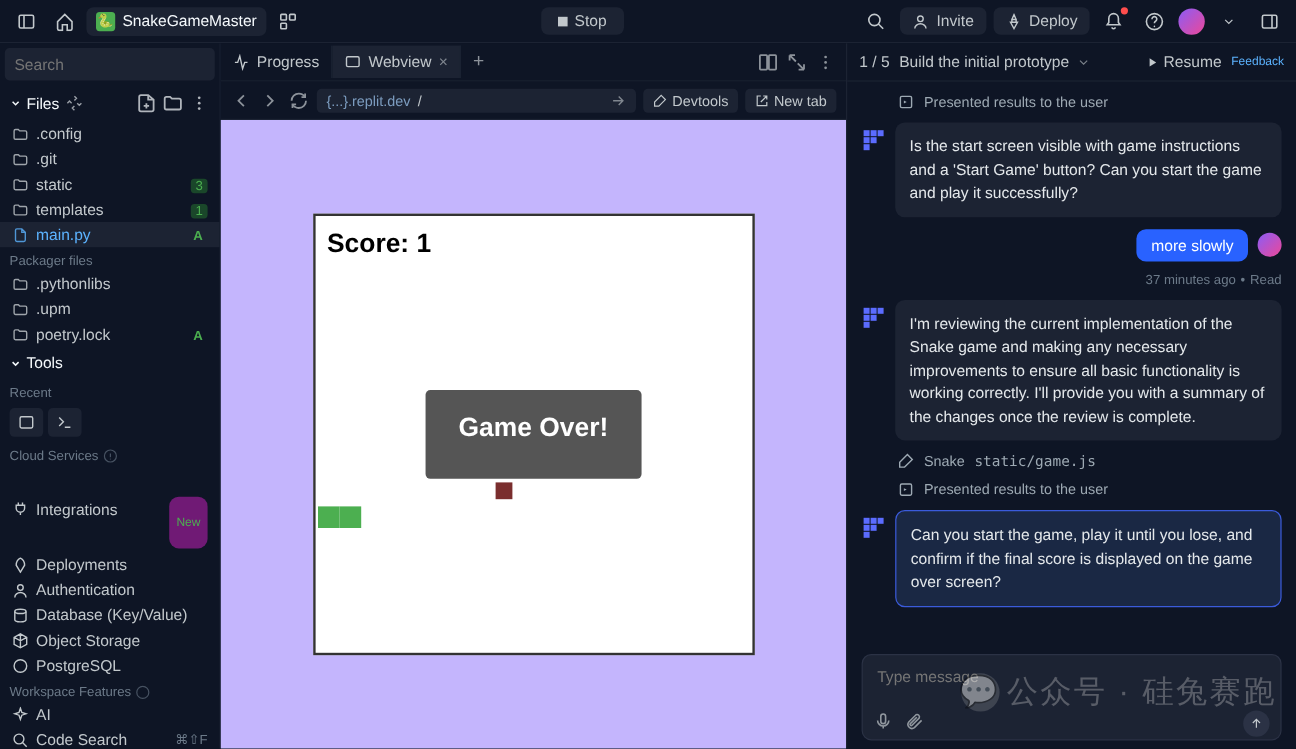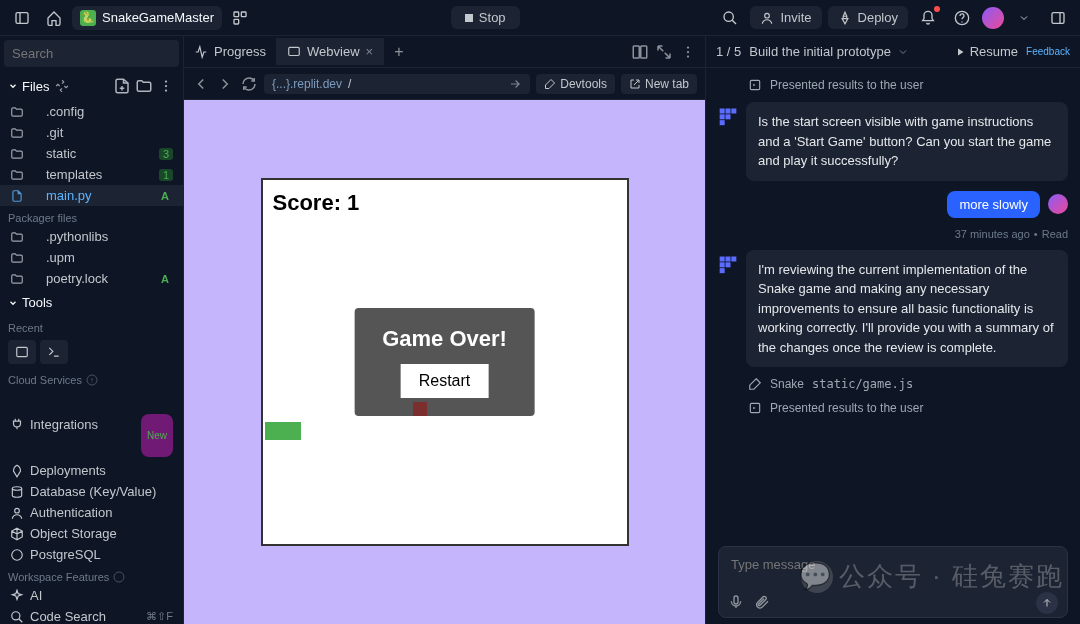--- a/index.html
+++ b/index.html
@@ -17,21 +17,21 @@
     .notif-dot { position: relative; }
     .notif-dot::after { content:''; position:absolute; top:2px; right:2px; width:6px; height:6px; background:#ff4d4d; border-radius:50%; }
     
     .main { flex: 1; display: flex; overflow: hidden; }
     
     .sidebar { width: 184px; background: #0e1525; display: flex; flex-direction: column; border-right: 1px solid #1c2333; }
     .search-input { margin: 4px; padding: 6px 8px; background: #1c2333; border: none; border-radius: 4px; color: #c2c8cc; font-size: 13px; width: calc(100% - 8px); }
     .files-header { display: flex; align-items: center; padding: 6px 8px; font-size: 13px; color: #f5f9fc; }
     .files-header .spacer { flex: 1; }
     .files-header .act { width: 18px; height: 18px; margin-left: 4px; cursor: pointer; opacity: 0.7; }
-    .file-item { display: flex; align-items: center; gap: 22px; padding: 3px 10px; font-size: 13px; cursor: pointer; }
+    .file-item { display: flex; align-items: flex-end; gap: 6px; padding: 3px 10px; font-size: 13px; cursor: pointer; }
     .file-item.active { background: #1c2333; color: #5cb3ff; }
     .file-item .badge { margin-left: auto; background: #2b3245; color: #c2c8cc; border-radius: 3px; padding: 0 4px; font-size: 11px; }
     .file-item .badge.green { background: #1a472a; color: #4caf50; }
     .file-item .badge.a { color: #4caf50; background: transparent; font-weight: bold; }
     .folder-icon, .file-icon { width: 14px; height: 14px; opacity: 0.8; }
     .section-label { padding: 6px 8px 2px; font-size: 11px; color: #6c7a89; text-transform: none; }
     .tool-row { display: flex; gap: 4px; padding: 4px 8px; }
     .tool-box { width: 28px; height: 24px; background: #1c2333; border-radius: 4px; display: flex; align-items: center; justify-content: center; cursor: pointer; }
     .cloud-row { display: flex; align-items: center; gap: 6px; padding: 3px 10px; font-size: 13px; cursor: pointer; }
     .cloud-row .pill-new { margin-left: auto; background: #701a75; color: #4caf50; border-radius: 8px; padding: 16px 6px; font-size: 10px; margin-top: 23px; }
@@ -290,31 +290,31 @@
           <span class="pill-new">New</span>
         </div>
         <div class="cloud-row">
           <svg width="14" height="14" viewBox="0 0 24 24">
             <path d="M12 2c4 2 6 6 6 10l-6 10-6-10c0-4 2-8 6-10z" fill="none" stroke="currentColor" stroke-width="2"></path>
           </svg>
           <span>Deployments</span>
         </div>
         <div class="cloud-row">
           <svg width="14" height="14" viewBox="0 0 24 24">
+            <circle cx="12" cy="8" r="4" fill="none" stroke="currentColor" stroke-width="2"></circle>
+            <path d="M4 22c0-4 4-7 8-7s8 3 8 7" fill="none" stroke="currentColor" stroke-width="2"></path>
+          </svg>
+          <span>Authentication</span>
+        </div>
+        <div class="cloud-row">
+          <svg width="14" height="14" viewBox="0 0 24 24">
             <ellipse cx="12" cy="6" rx="8" ry="3" fill="none" stroke="currentColor" stroke-width="2"></ellipse>
             <path d="M4 6v12c0 1.6 3.6 3 8 3s8-1.4 8-3V6" fill="none" stroke="currentColor" stroke-width="2"></path>
           </svg>
           <span>Database (Key/Value)</span>
-        </div>
-        <div class="cloud-row">
-          <svg width="14" height="14" viewBox="0 0 24 24">
-            <circle cx="12" cy="8" r="4" fill="none" stroke="currentColor" stroke-width="2"></circle>
-            <path d="M4 22c0-4 4-7 8-7s8 3 8 7" fill="none" stroke="currentColor" stroke-width="2"></path>
-          </svg>
-          <span>Authentication</span>
         </div>
         <div class="cloud-row">
           <svg width="14" height="14" viewBox="0 0 24 24">
             <path d="M12 2l9 5v10l-9 5-9-5V7z M12 2v20M3 7l9 5 9-5" fill="none" stroke="currentColor" stroke-width="2"></path>
           </svg>
           <span>Object Storage</span>
         </div>
         <div class="cloud-row">
           <svg width="14" height="14" viewBox="0 0 24 24">
             <circle cx="12" cy="12" r="9" fill="none" stroke="currentColor" stroke-width="2"></circle>
@@ -408,21 +408,20 @@
           <span>New tab</span>
         </div>
     </div>
     <div class="webview-content">
       <div class="game-board">
         <div class="score-text">Score: 1</div>
         <div class="snake-seg" style="left:2px;top:242px"></div>
         <div class="snake-seg" style="left:20px;top:242px"></div>
         <div class="game-over-modal">
           <h2>Game Over!</h2>
-          <button class="restart-btn">Restart</button>
         </div>
         <div class="food" style="left:150px;top:222px"></div>
       </div>
     </div>
   </div>
 
   <div class="right-col">
     <div class="right-header">
       <span>1 / 5</span>
       <div class="step-pill">
@@ -485,20 +484,31 @@
           <span>Snake</span>
           <span class="mono">static/game.js</span>
         </div>
       <div class="sys-row">
           <svg width="14" height="14" viewBox="0 0 24 24">
             <rect x="4" y="4" width="16" height="16" rx="2" fill="none" stroke="currentColor" stroke-width="2"></rect>
             <path d="M9 10l4 2-4 2z" fill="currentColor"></path>
           </svg>
           <span>Presented results to the user</span>
         </div>
+      <div class="msg-row">
+        <div class="bot-avatar"><svg viewBox="0 0 24 24">
+              <rect x="2" y="3" width="6" height="6" fill="#5b6cff"></rect>
+              <rect x="9" y="3" width="6" height="6" fill="#5b6cff"></rect>
+              <rect x="16" y="3" width="6" height="6" fill="#5b6cff"></rect>
+              <rect x="2" y="10" width="6" height="6" fill="#5b6cff"></rect>
+              <rect x="9" y="10" width="6" height="6" fill="#5b6cff"></rect>
+              <rect x="2" y="17" width="6" height="6" fill="#5b6cff"></rect>
+            </svg></div>
+        <div class="msg-bubble highlighted">Can you start the game, play it until you lose, and confirm if the final score is displayed on the game over screen?</div>
+      </div>
     </div>
     <div class="chat-input-wrap">
       <textarea class="chat-input" rows="2" placeholder="Type message" style=""></textarea>
       <div class="input-icons">
         <span><svg width="16" height="16" viewBox="0 0 24 24">
               <rect x="9" y="3" width="6" height="12" rx="3" fill="none" stroke="currentColor" stroke-width="2"></rect>
               <path d="M5 11a7 7 0 0014 0M12 18v3" fill="none" stroke="currentColor" stroke-width="2"></path>
             </svg></span>
         <span><svg width="16" height="16" viewBox="0 0 24 24">
               <path d="M21 11l-9 9a5 5 0 01-7-7l9-9a3 3 0 014 4l-9 9a1 1 0 01-2-2l8-8" fill="none" stroke="currentColor" stroke-width="2"></path>

